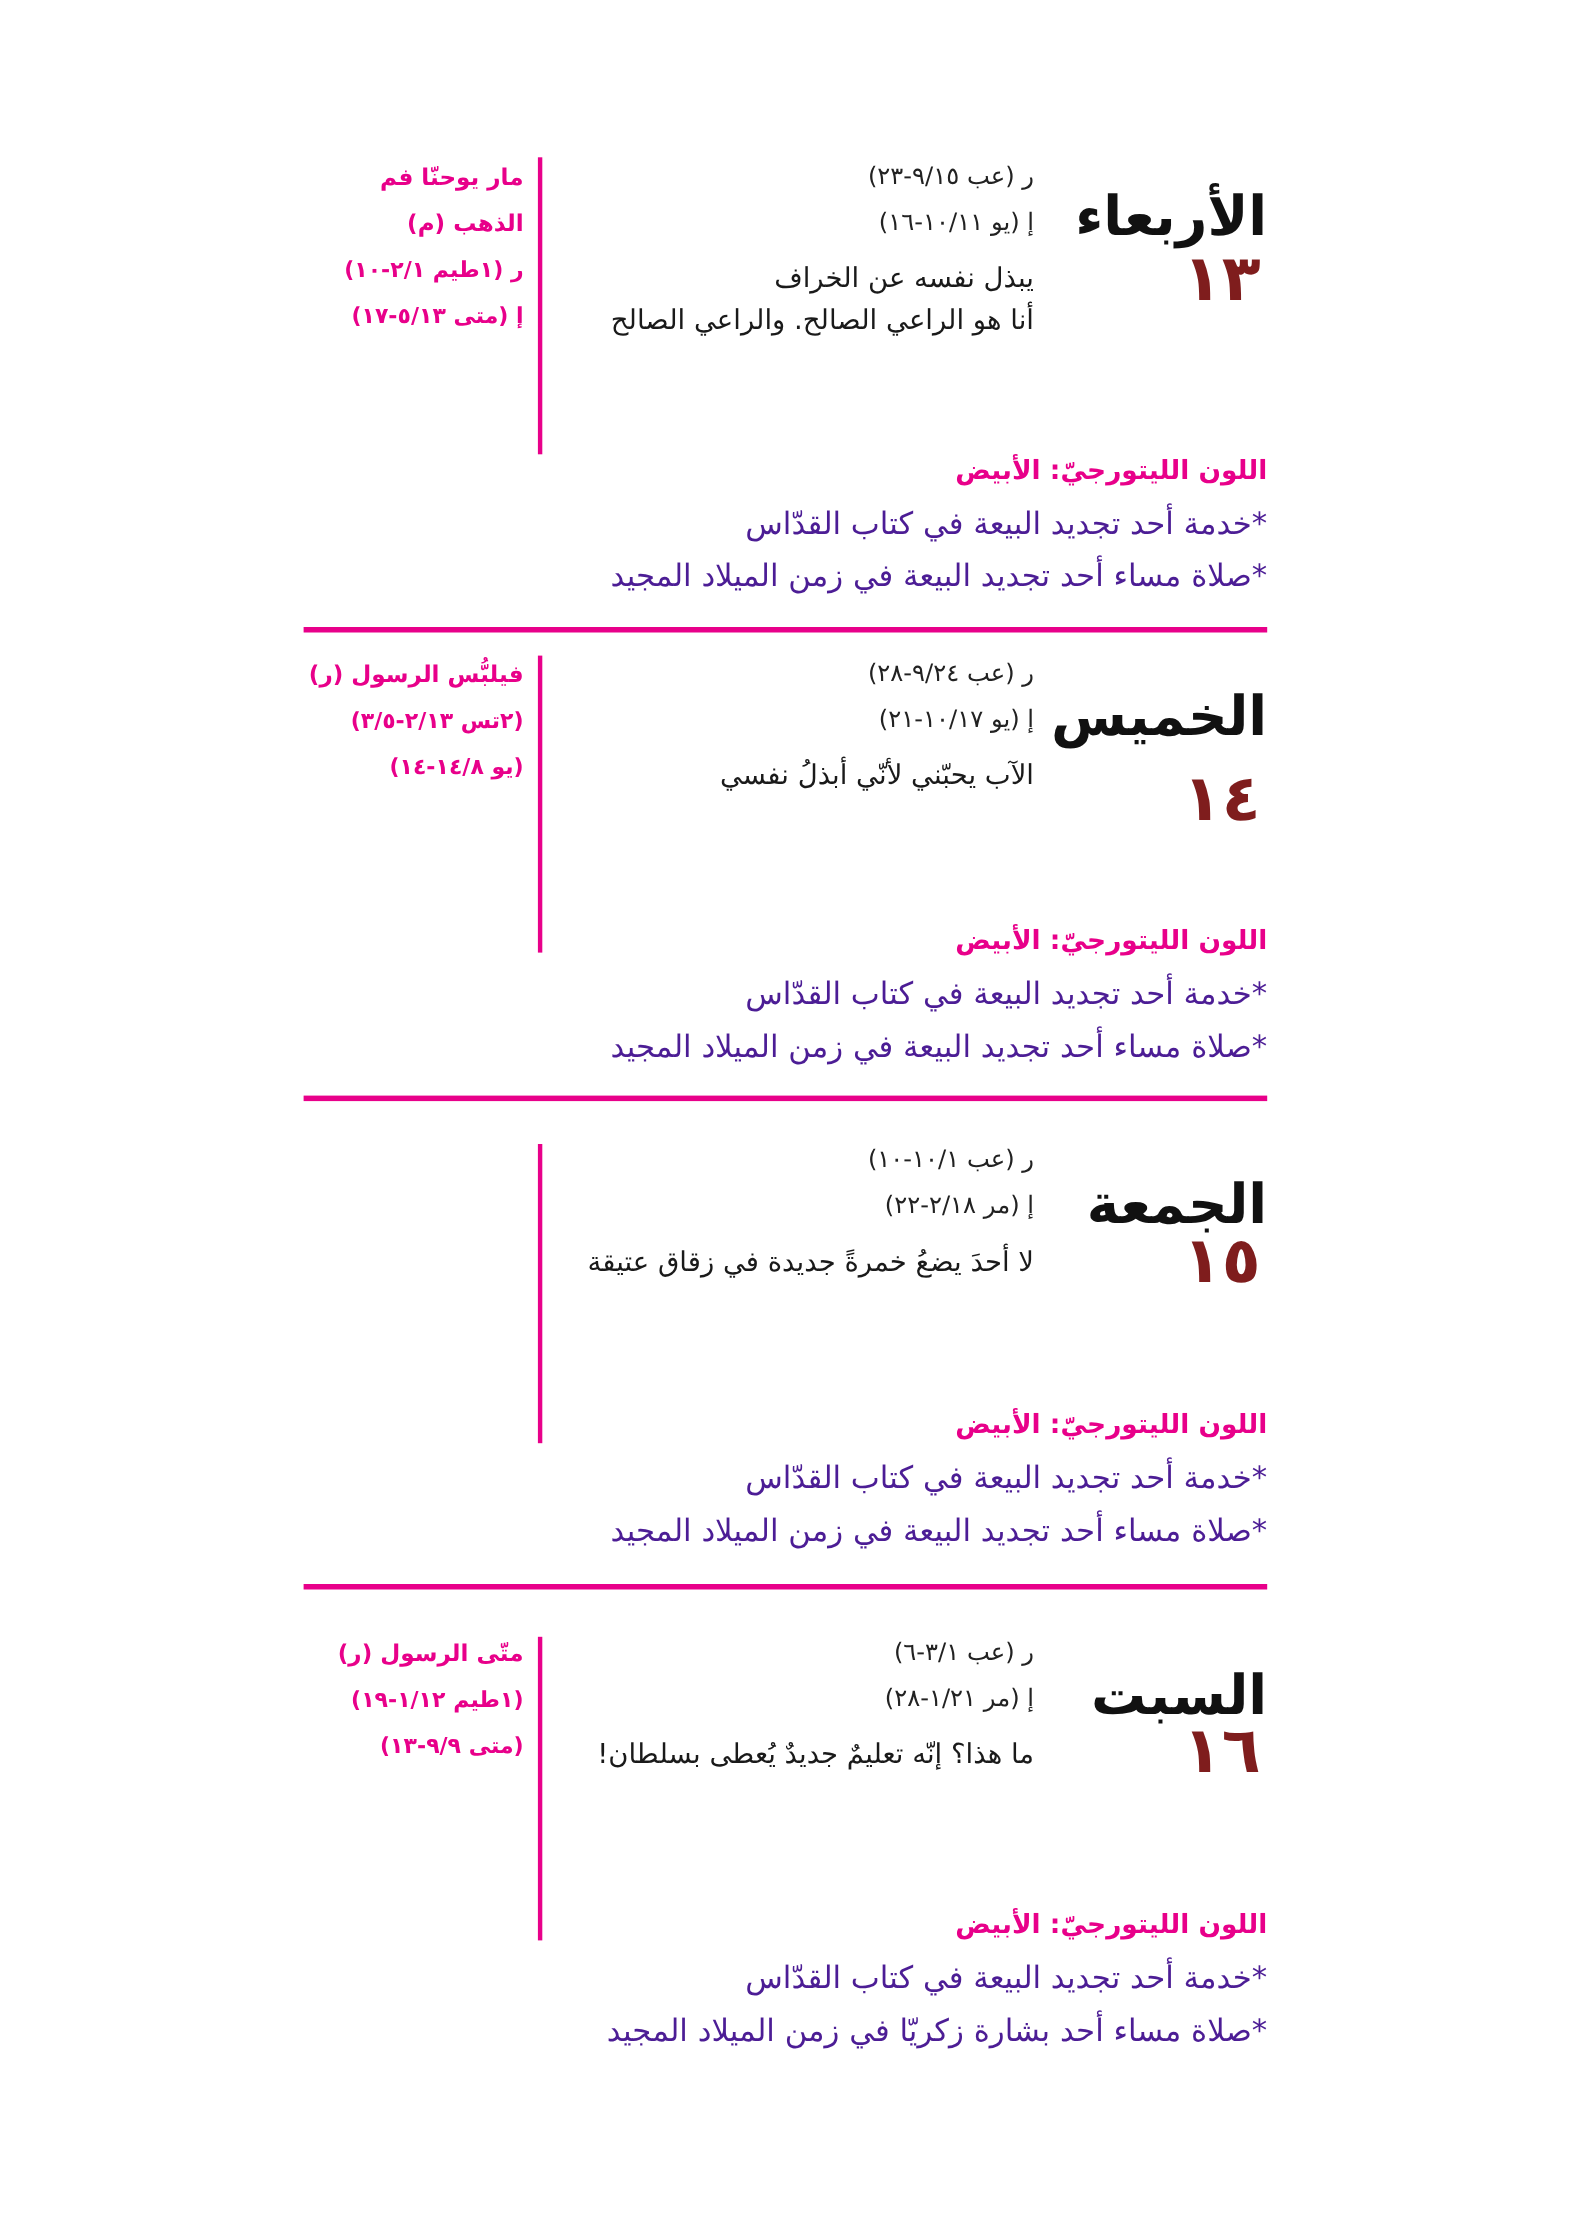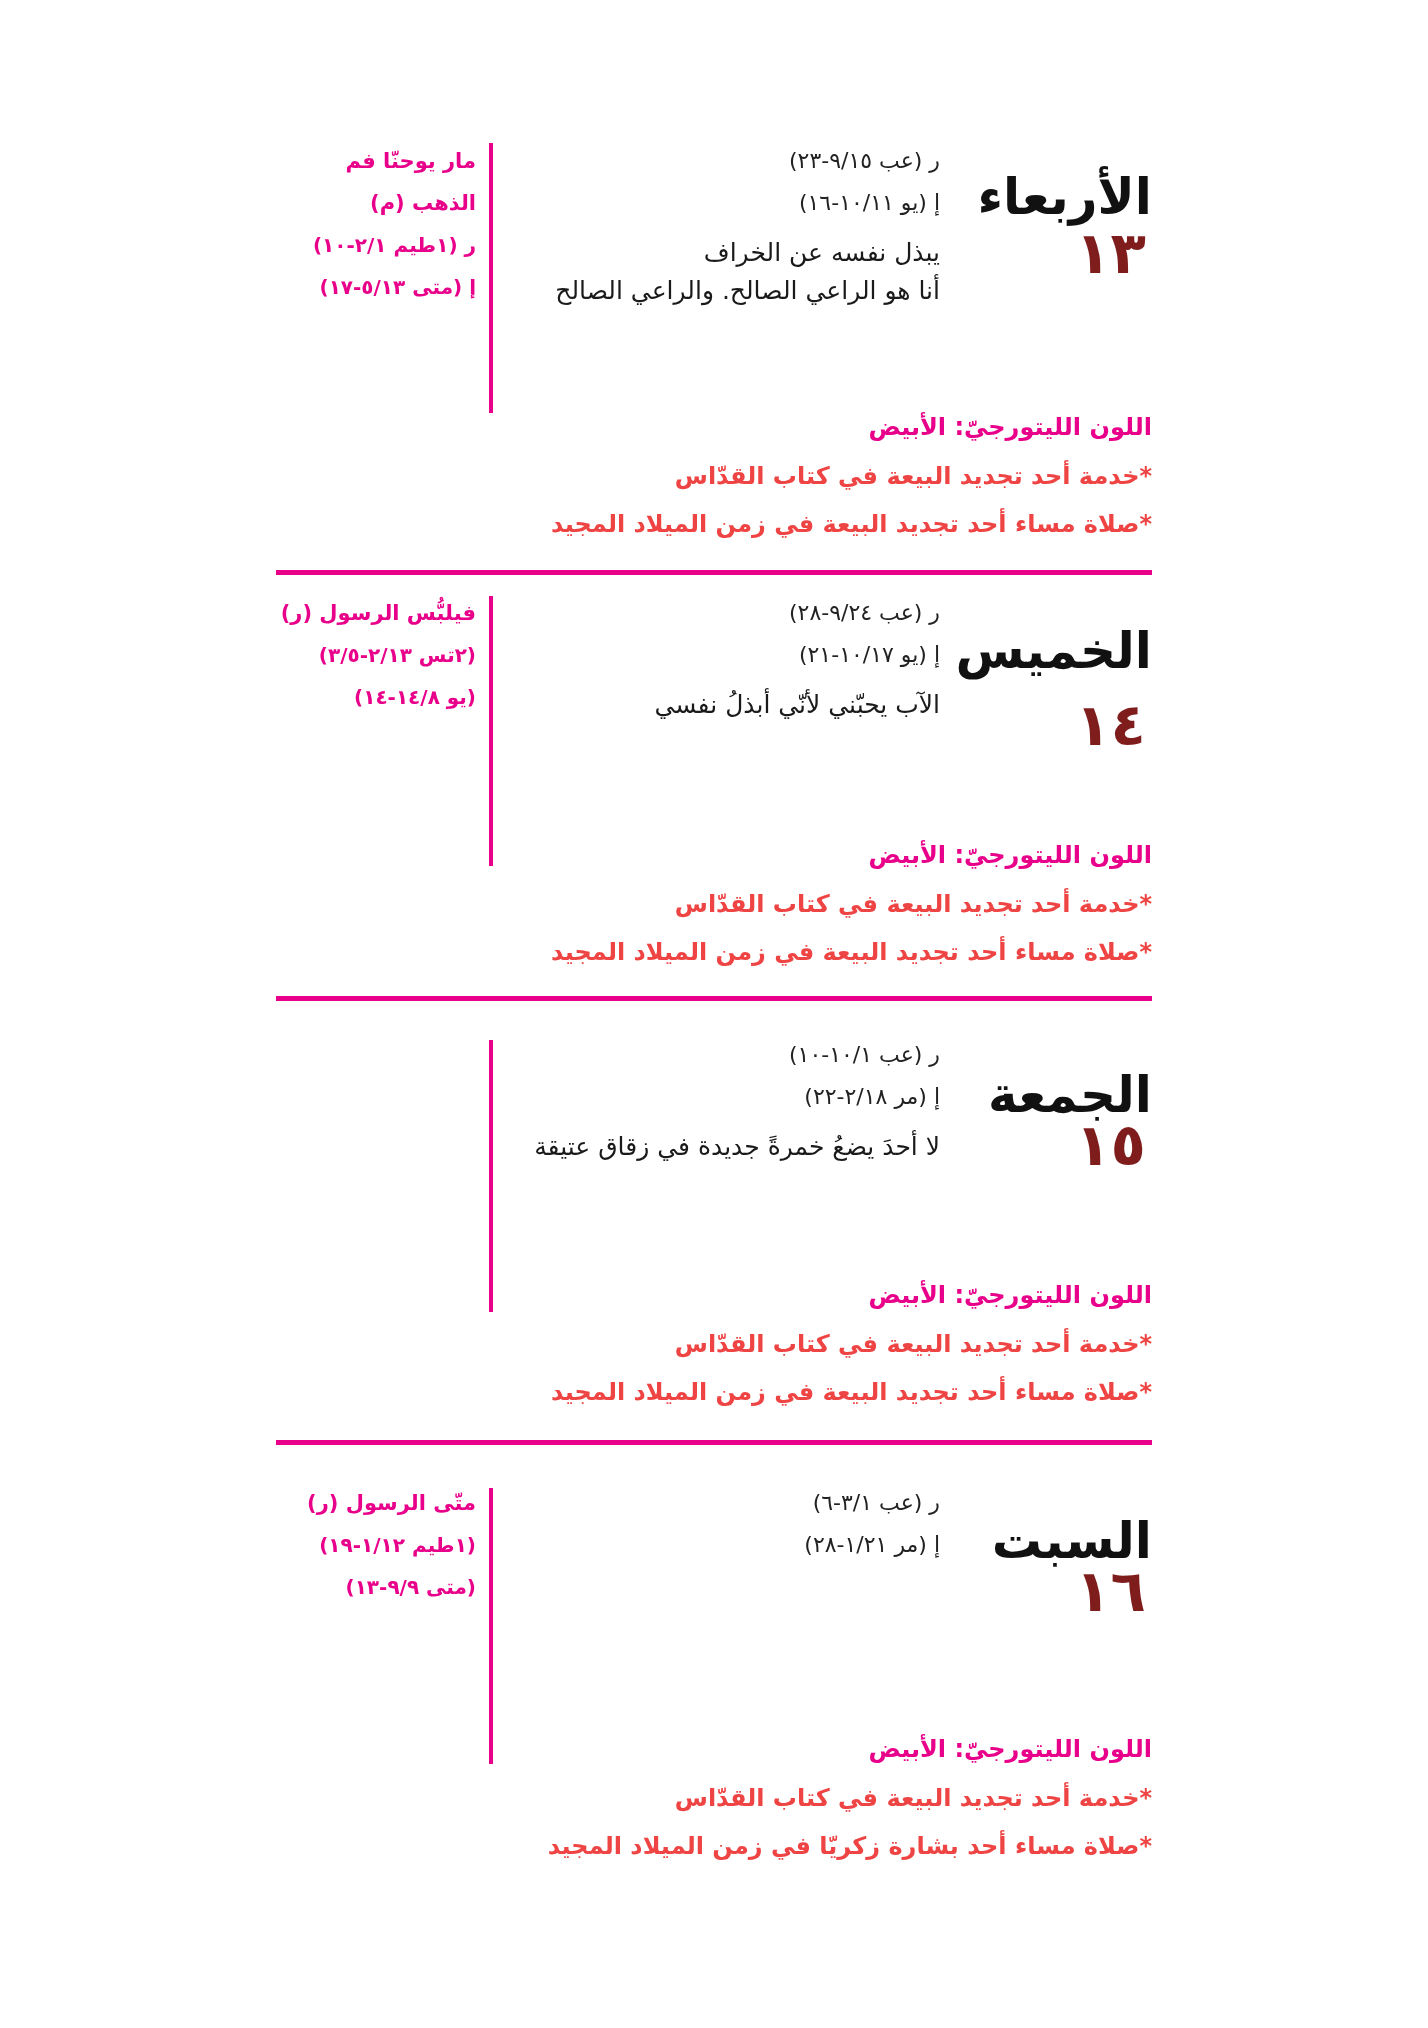--- a/index.html
+++ b/index.html
@@ -107,24 +107,24 @@
       text-align: right;
       width: 876px;
     }
     .liturgy-color {
       font-weight: bold;
       font-size: 24px;
       line-height: 50px;
       color: #e8008a;
     }
     .liturgy-item {
-      font-weight: bold;
-      font-size: 24px;
+      font-weight: normal;
+      font-size: 28px;
       line-height: 48px;
-      color: #ef4444;
+      color: #4c1d95;
     }
     .hline {
       position: absolute;
       left: 276px;
       width: 876px;
       height: 5px;
       background: #e8008a;
     }
   </style>
 </head>
@@ -217,20 +217,23 @@
 
   <div class="section" style="top:1482px; height:420px;">
     <div class="day-name" style="top:2px;">السبت</div>
     <div class="day-number" style="top:74px;">١٦</div>
 
     <div class="vline" style="top:6px; height:276px;"></div>
 
     <div class="readings" style="top:0px;text-align:right;">
       <div class="reading-line">ر (عب ٣/١-٦)</div>
       <div class="reading-line">إ (مر ١/٢١-٢٨)</div>
+      <div class="verse">
+        <div>ما هذا؟ إنّه تعليمٌ جديدٌ يُعطى بسلطان!</div>
+      </div>
     </div>
 
     <div class="saint" style="top:0px;">
       <div class="saint-name">متّى الرسول (ر)</div>
       <div class="saint-ref">(١طيم ١/١٢-١٩)</div>
       <div class="saint-ref">(متى ٩/٩-١٣)</div>
     </div>
 
     <div class="liturgy" style="top:242px;">
       <div class="liturgy-color">اللون الليتورجيّ: الأبيض</div>

